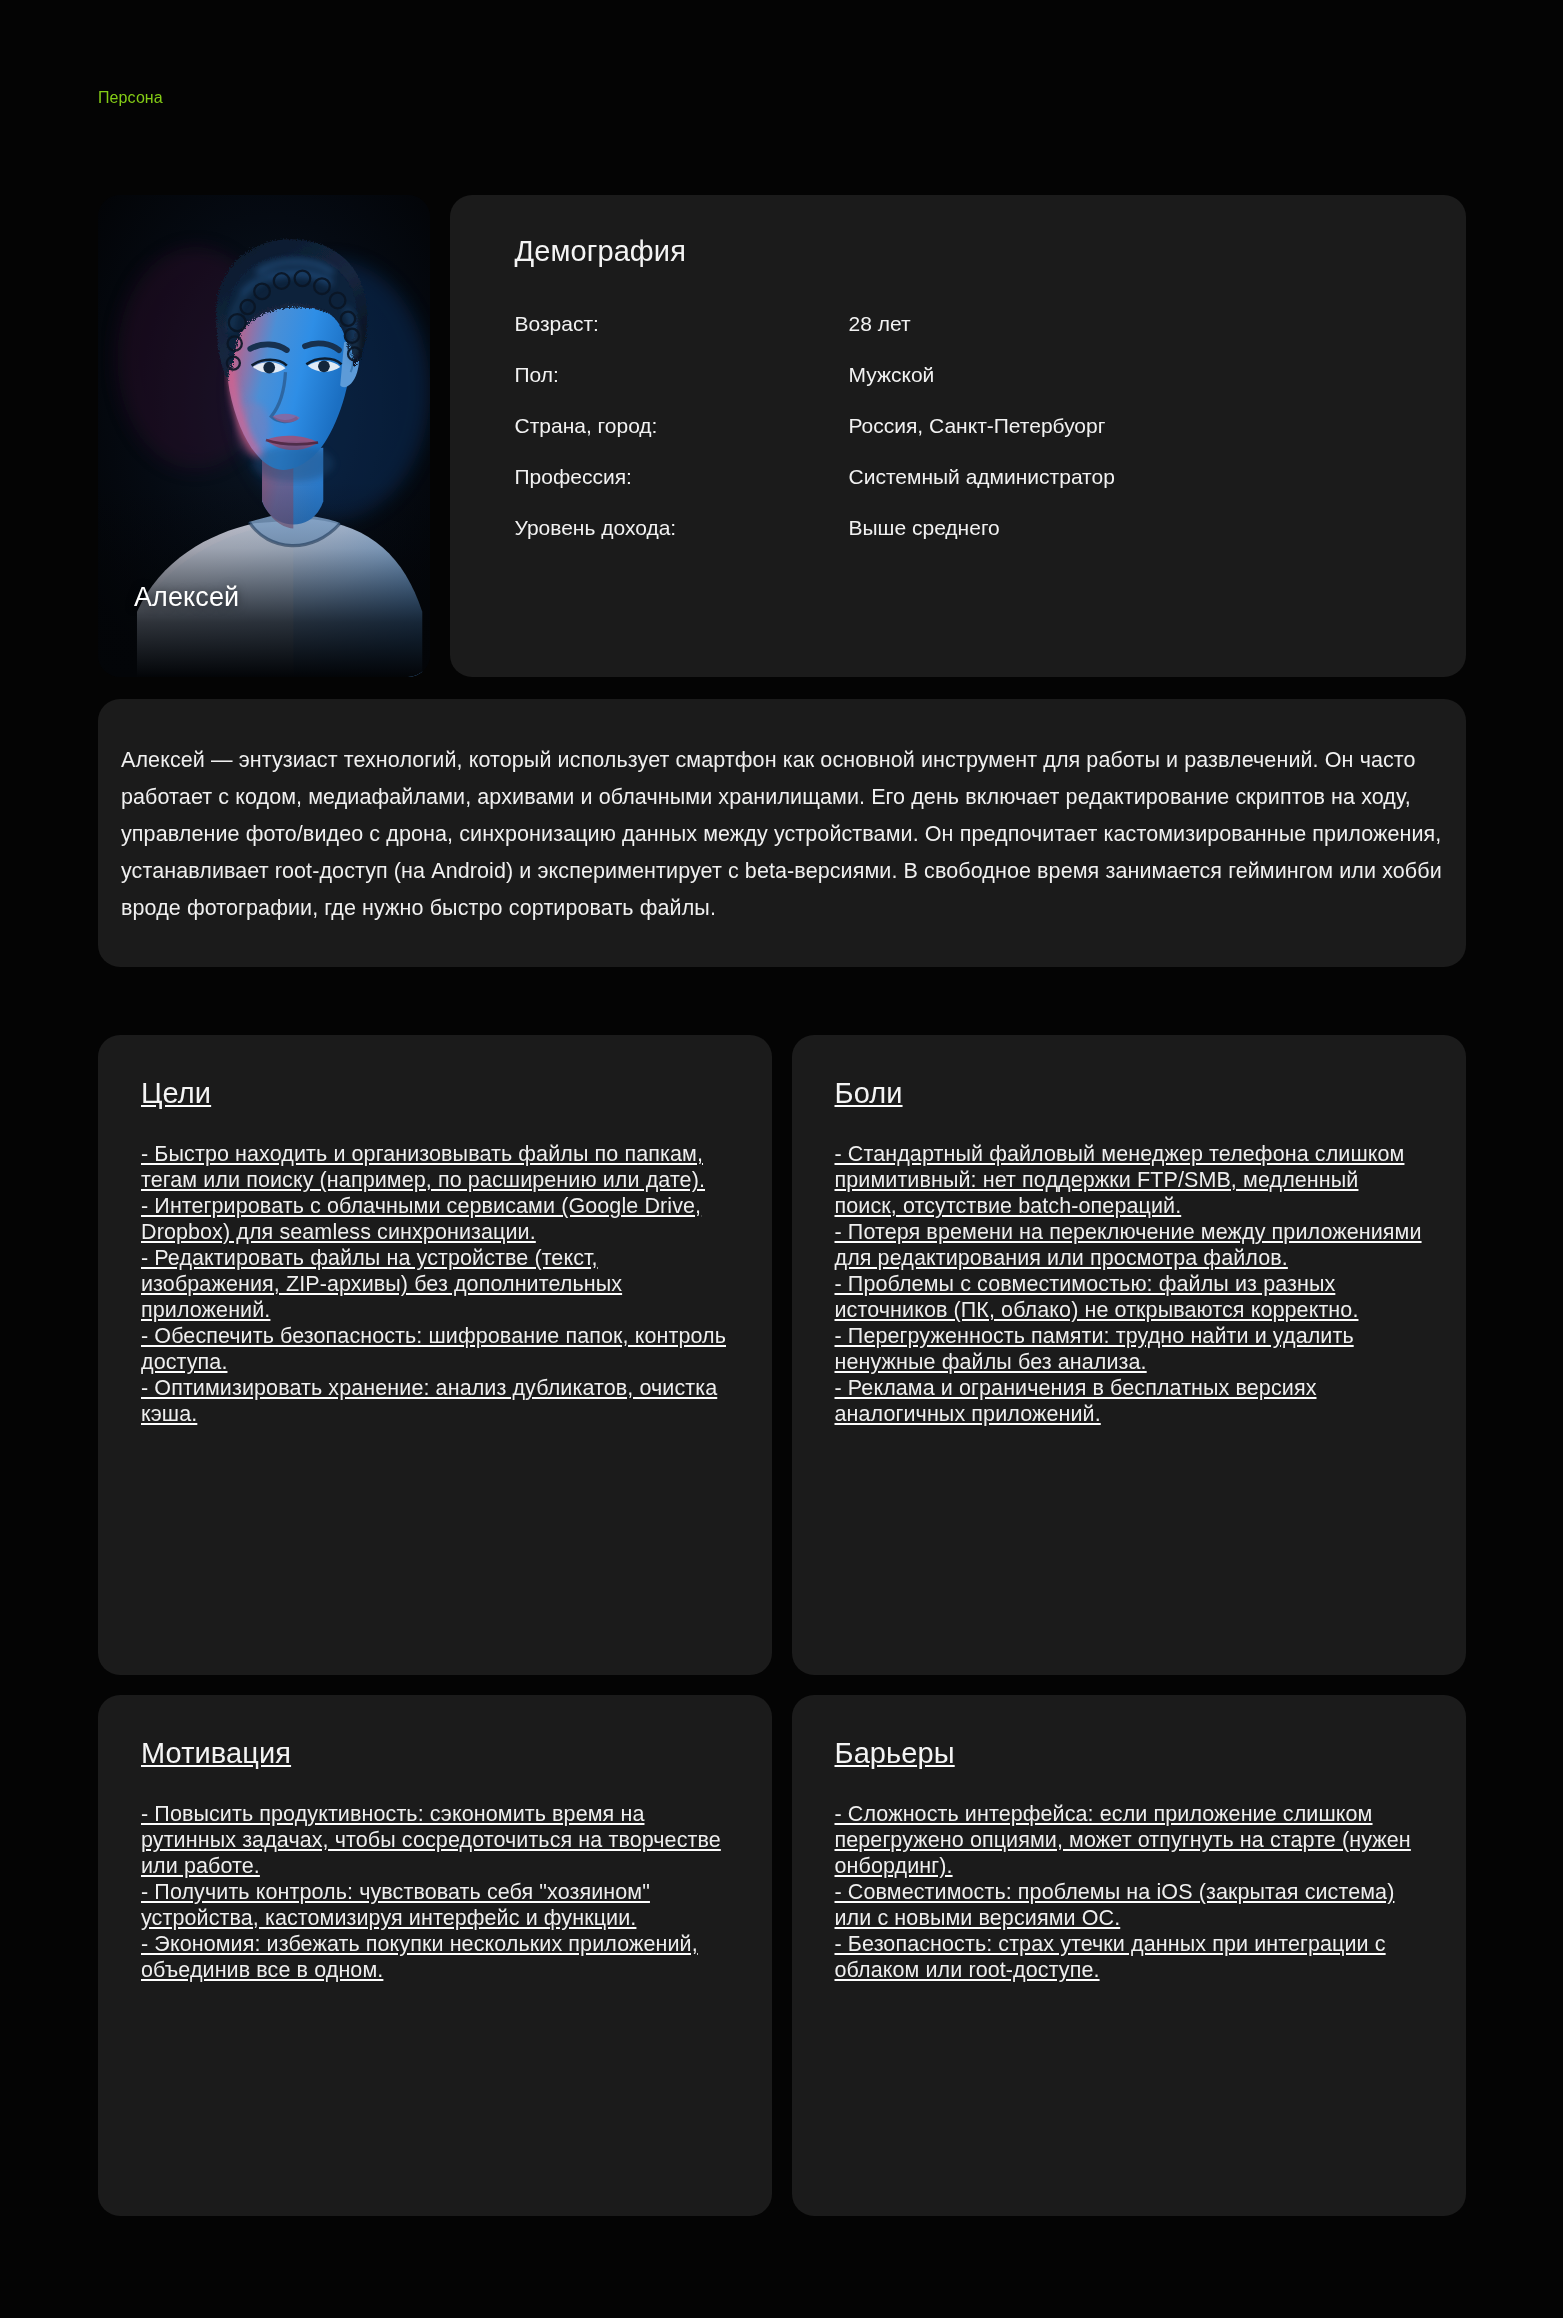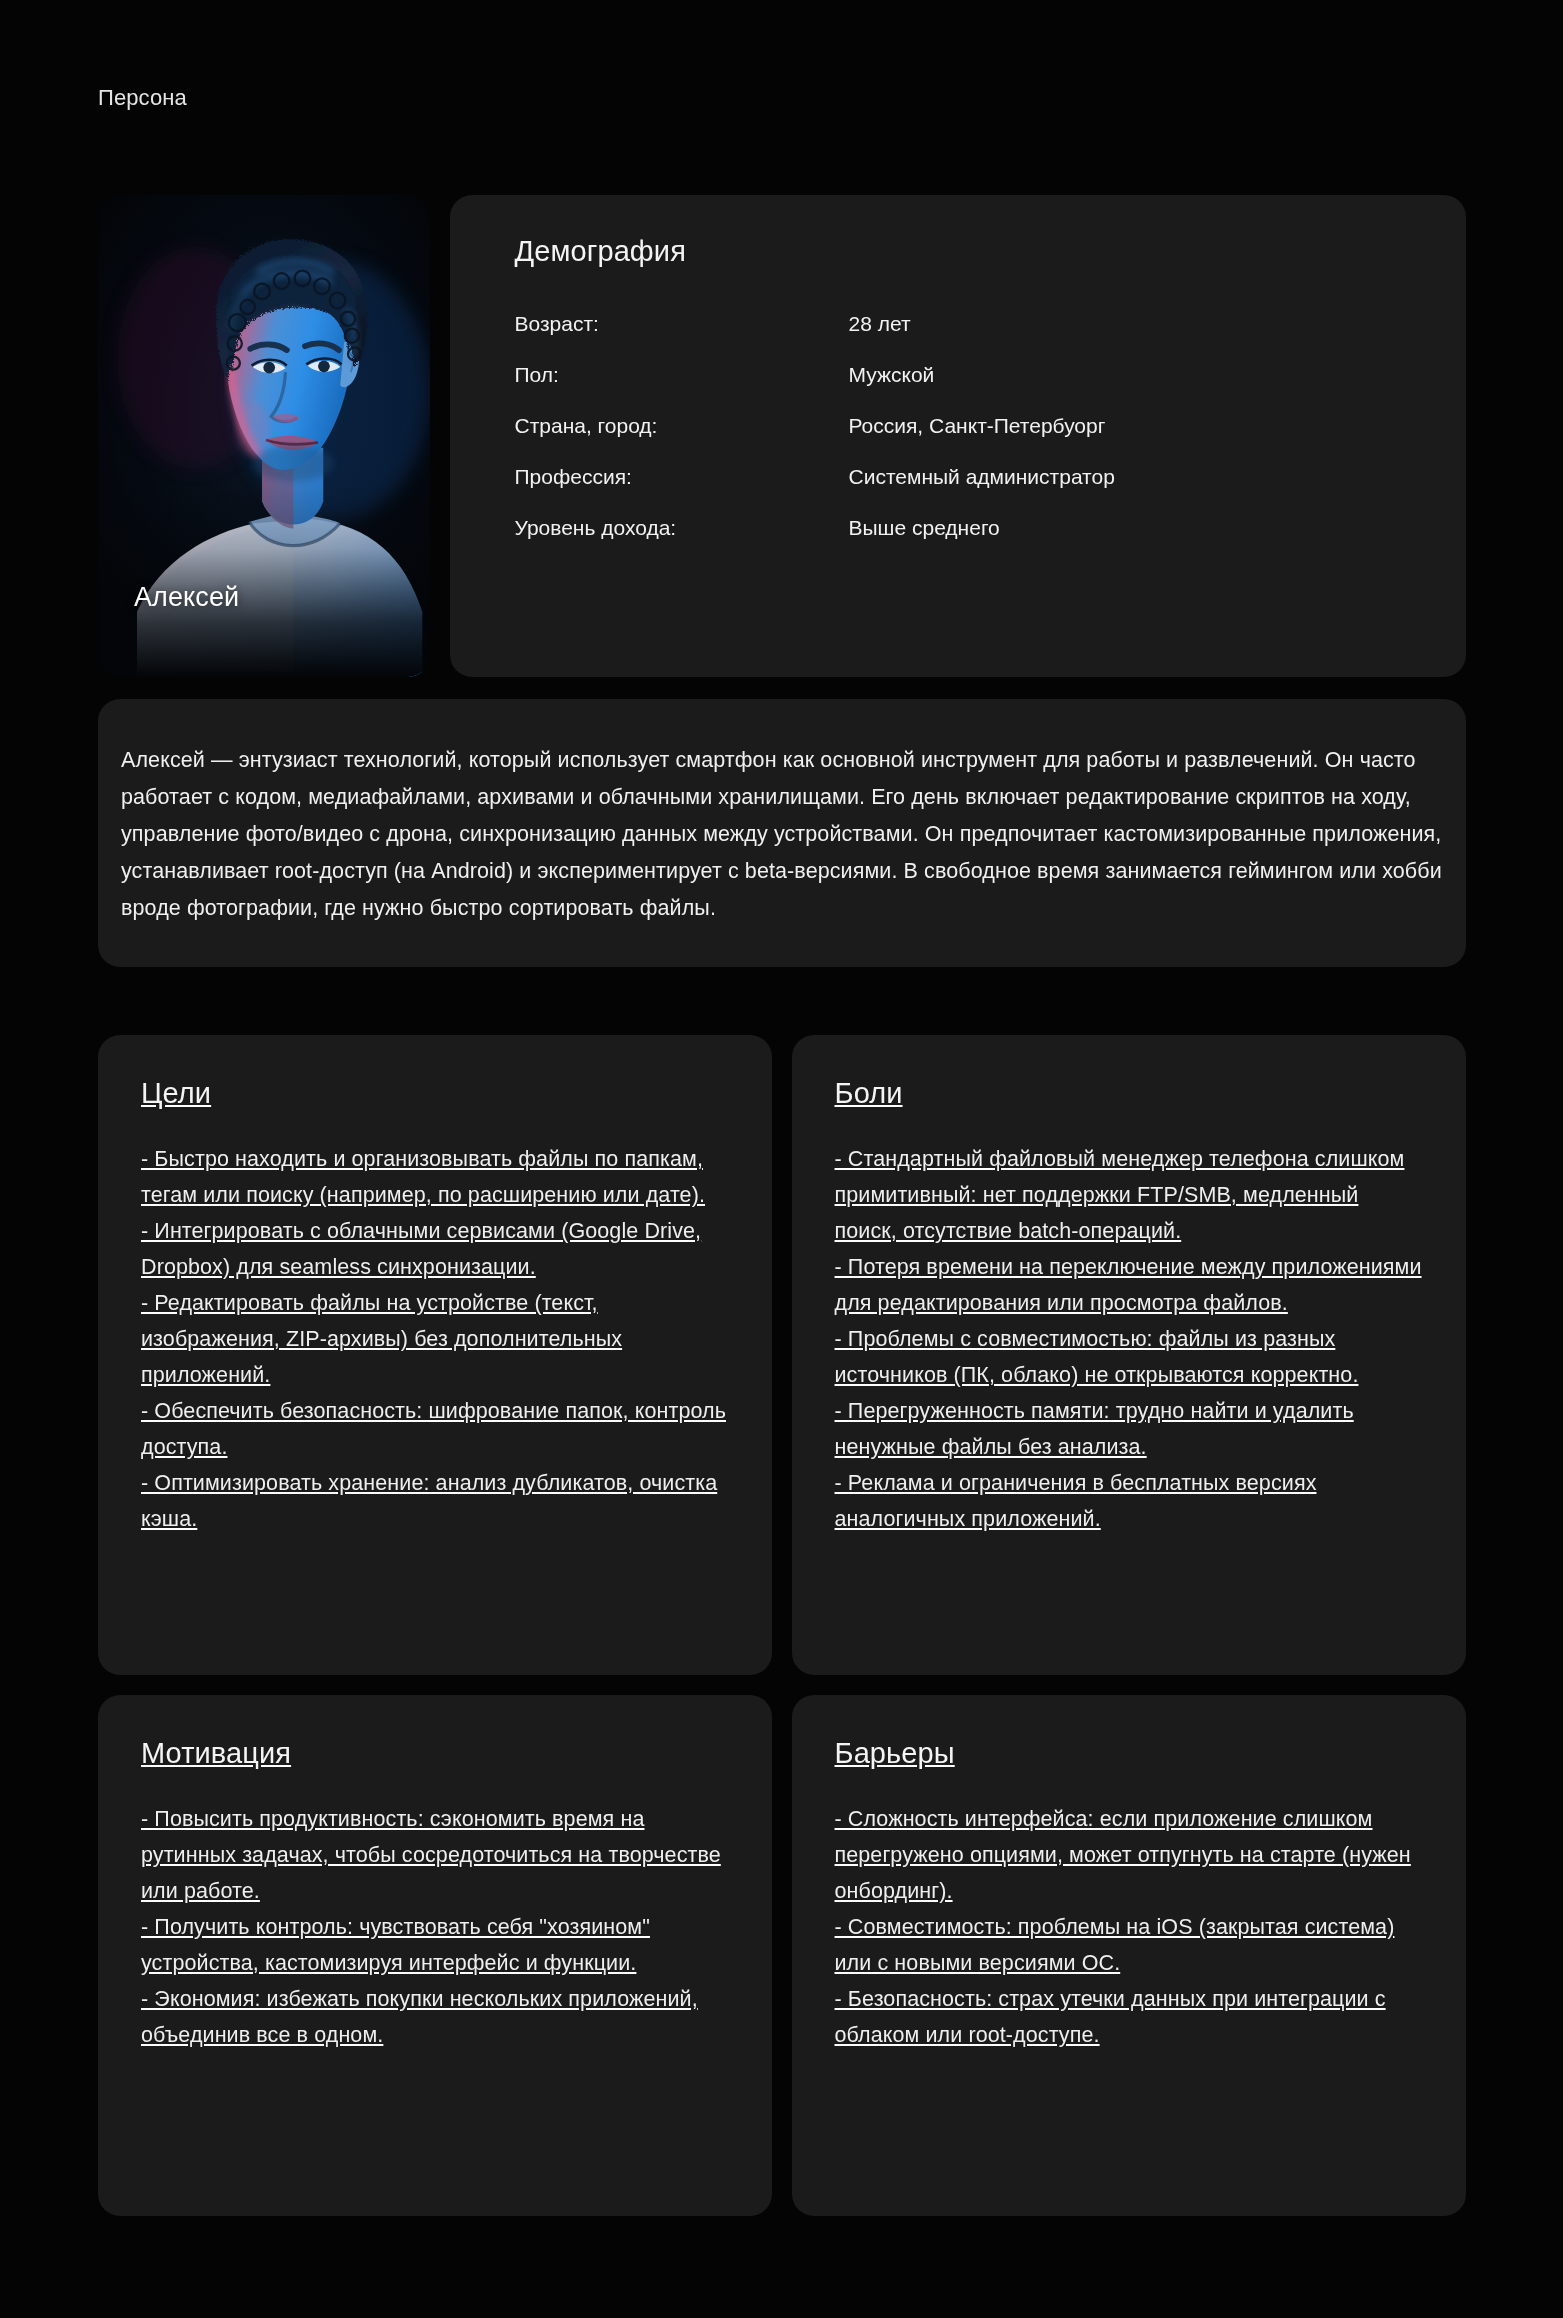--- a/index.html
+++ b/index.html
@@ -22,24 +22,24 @@
   .page {
     position: absolute;
     inset: 0;
     background: #040404;
   }
 
   .eyebrow {
     position: absolute;
     left: 98px;
     top: 83px;
-    font-size: 22px;
+    font-size: 16px;
     line-height: 29px;
     letter-spacing: 0.1px;
-    color: #e5e5e5;
+    color: #84cc16;
     font-weight: 400;
     text-align: right;
   }
 
   
   .top-row {
     position: absolute;
     left: 98px;
     top: 195px;
     width: 1368px;
@@ -182,21 +182,21 @@
 
   .panel .card-title { margin-bottom: 30px; }
 
   .bullets {
     list-style: none;
     margin: 0;
     padding: 0;
   }
   .bullets li {
     font-size: 21.5px;
-    line-height: 36px;
+    line-height: 26px;
     color: #efefef;
     font-weight: 400;
     letter-spacing: 0.1px;
   }
 </style>
 </head>
 <body>
 
 <div class="page">
 

